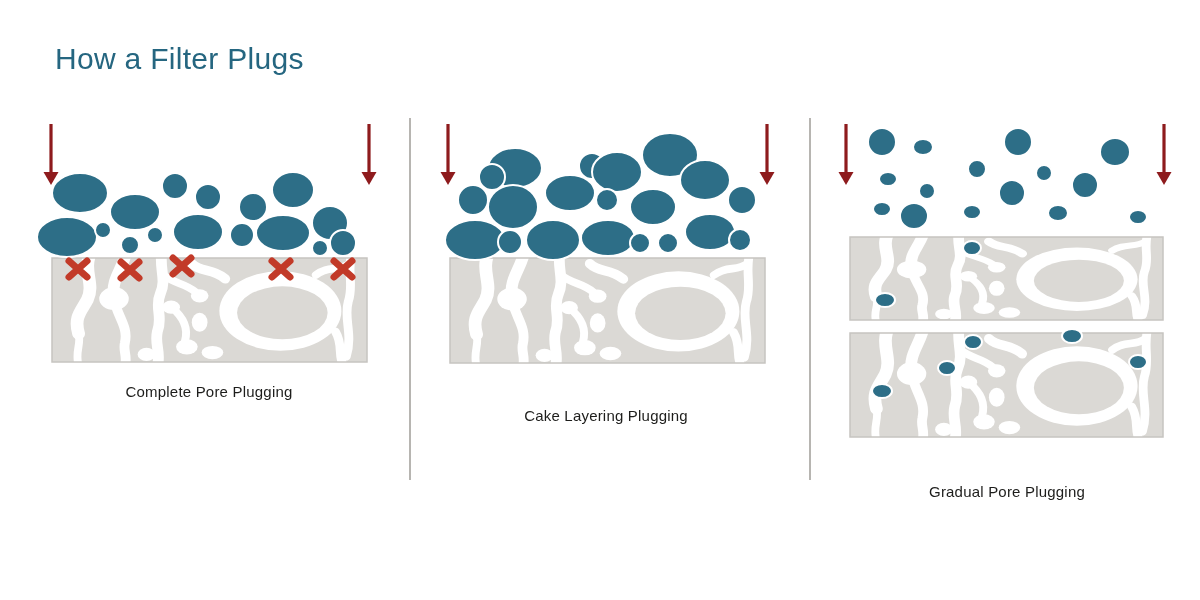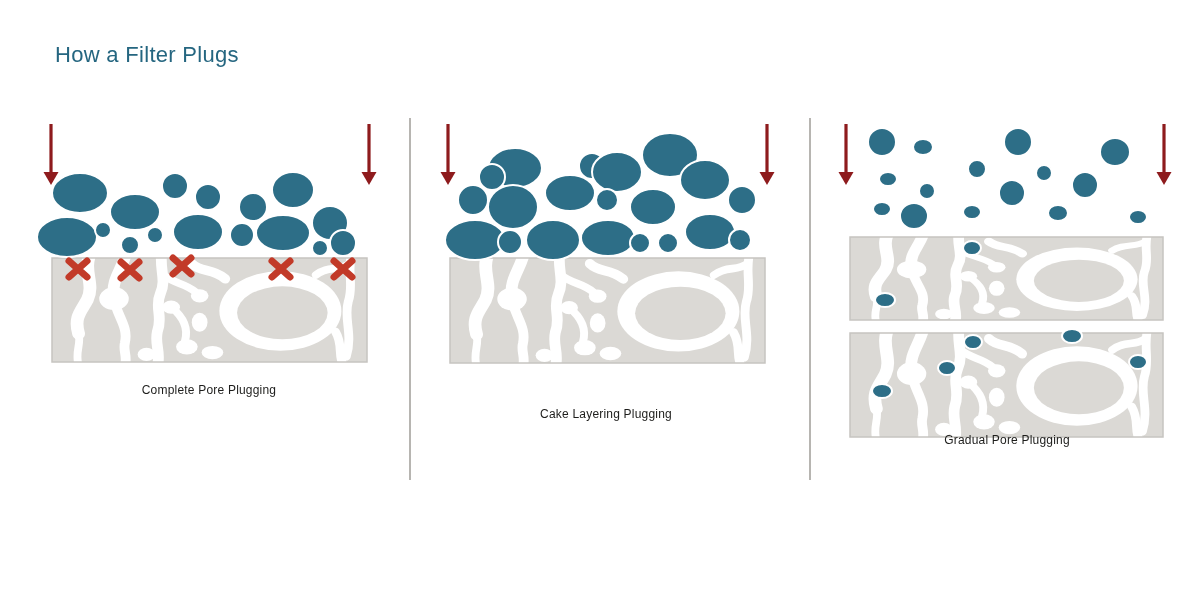--- a/index.html
+++ b/index.html
@@ -12,21 +12,21 @@
     width: 1200px;
     height: 600px;
     background: var(--background, #fff);
     overflow: hidden;
     font-family: "Liberation Sans", sans-serif;
   }
   .title {
     position: absolute;
     left: 55px;
     top: 42px;
-    font-size: 22px;
+    font-size: 30px;
     font-weight: 500;
     letter-spacing: 0.3px;
     color: var(--title-text, #256680);
   }
   #diagram {
     position: absolute;
     left: 0;
     top: 0;
     width: 1200px;
     height: 600px;
@@ -36,29 +36,29 @@
     top: 118px;
     width: 2px;
     height: 362px;
     background: var(--divider, #b7b5b1);
   }
   .divider-1 { left: 409px; }
   .divider-2 { left: 809px; }
   .panel-label {
     position: absolute;
     transform: translateX(-50%);
-    font-size: 12px;
+    font-size: 15px;
     font-weight: 500;
     letter-spacing: 0.2px;
     color: var(--label-text, #1d1d1b);
     white-space: nowrap;
   }
   .label-1 { left: 209px; top: 383px; }
   .label-2 { left: 606px; top: 383px; margin-top: 24px; }
-  .label-3 { left: 1007px; top: 433px; }
+  .label-3 { left: 1007px; top: 483px; }
 </style>
 </head>
 <body>
 
 <div class="canvas">
   <div class="title">How a Filter Plugs</div>
 
   <svg id="diagram" viewBox="0 0 1200 600" xmlns="http://www.w3.org/2000/svg">
       <defs>
         <symbol id="pore-pattern" viewBox="0 0 320 110" preserveAspectRatio="none">

